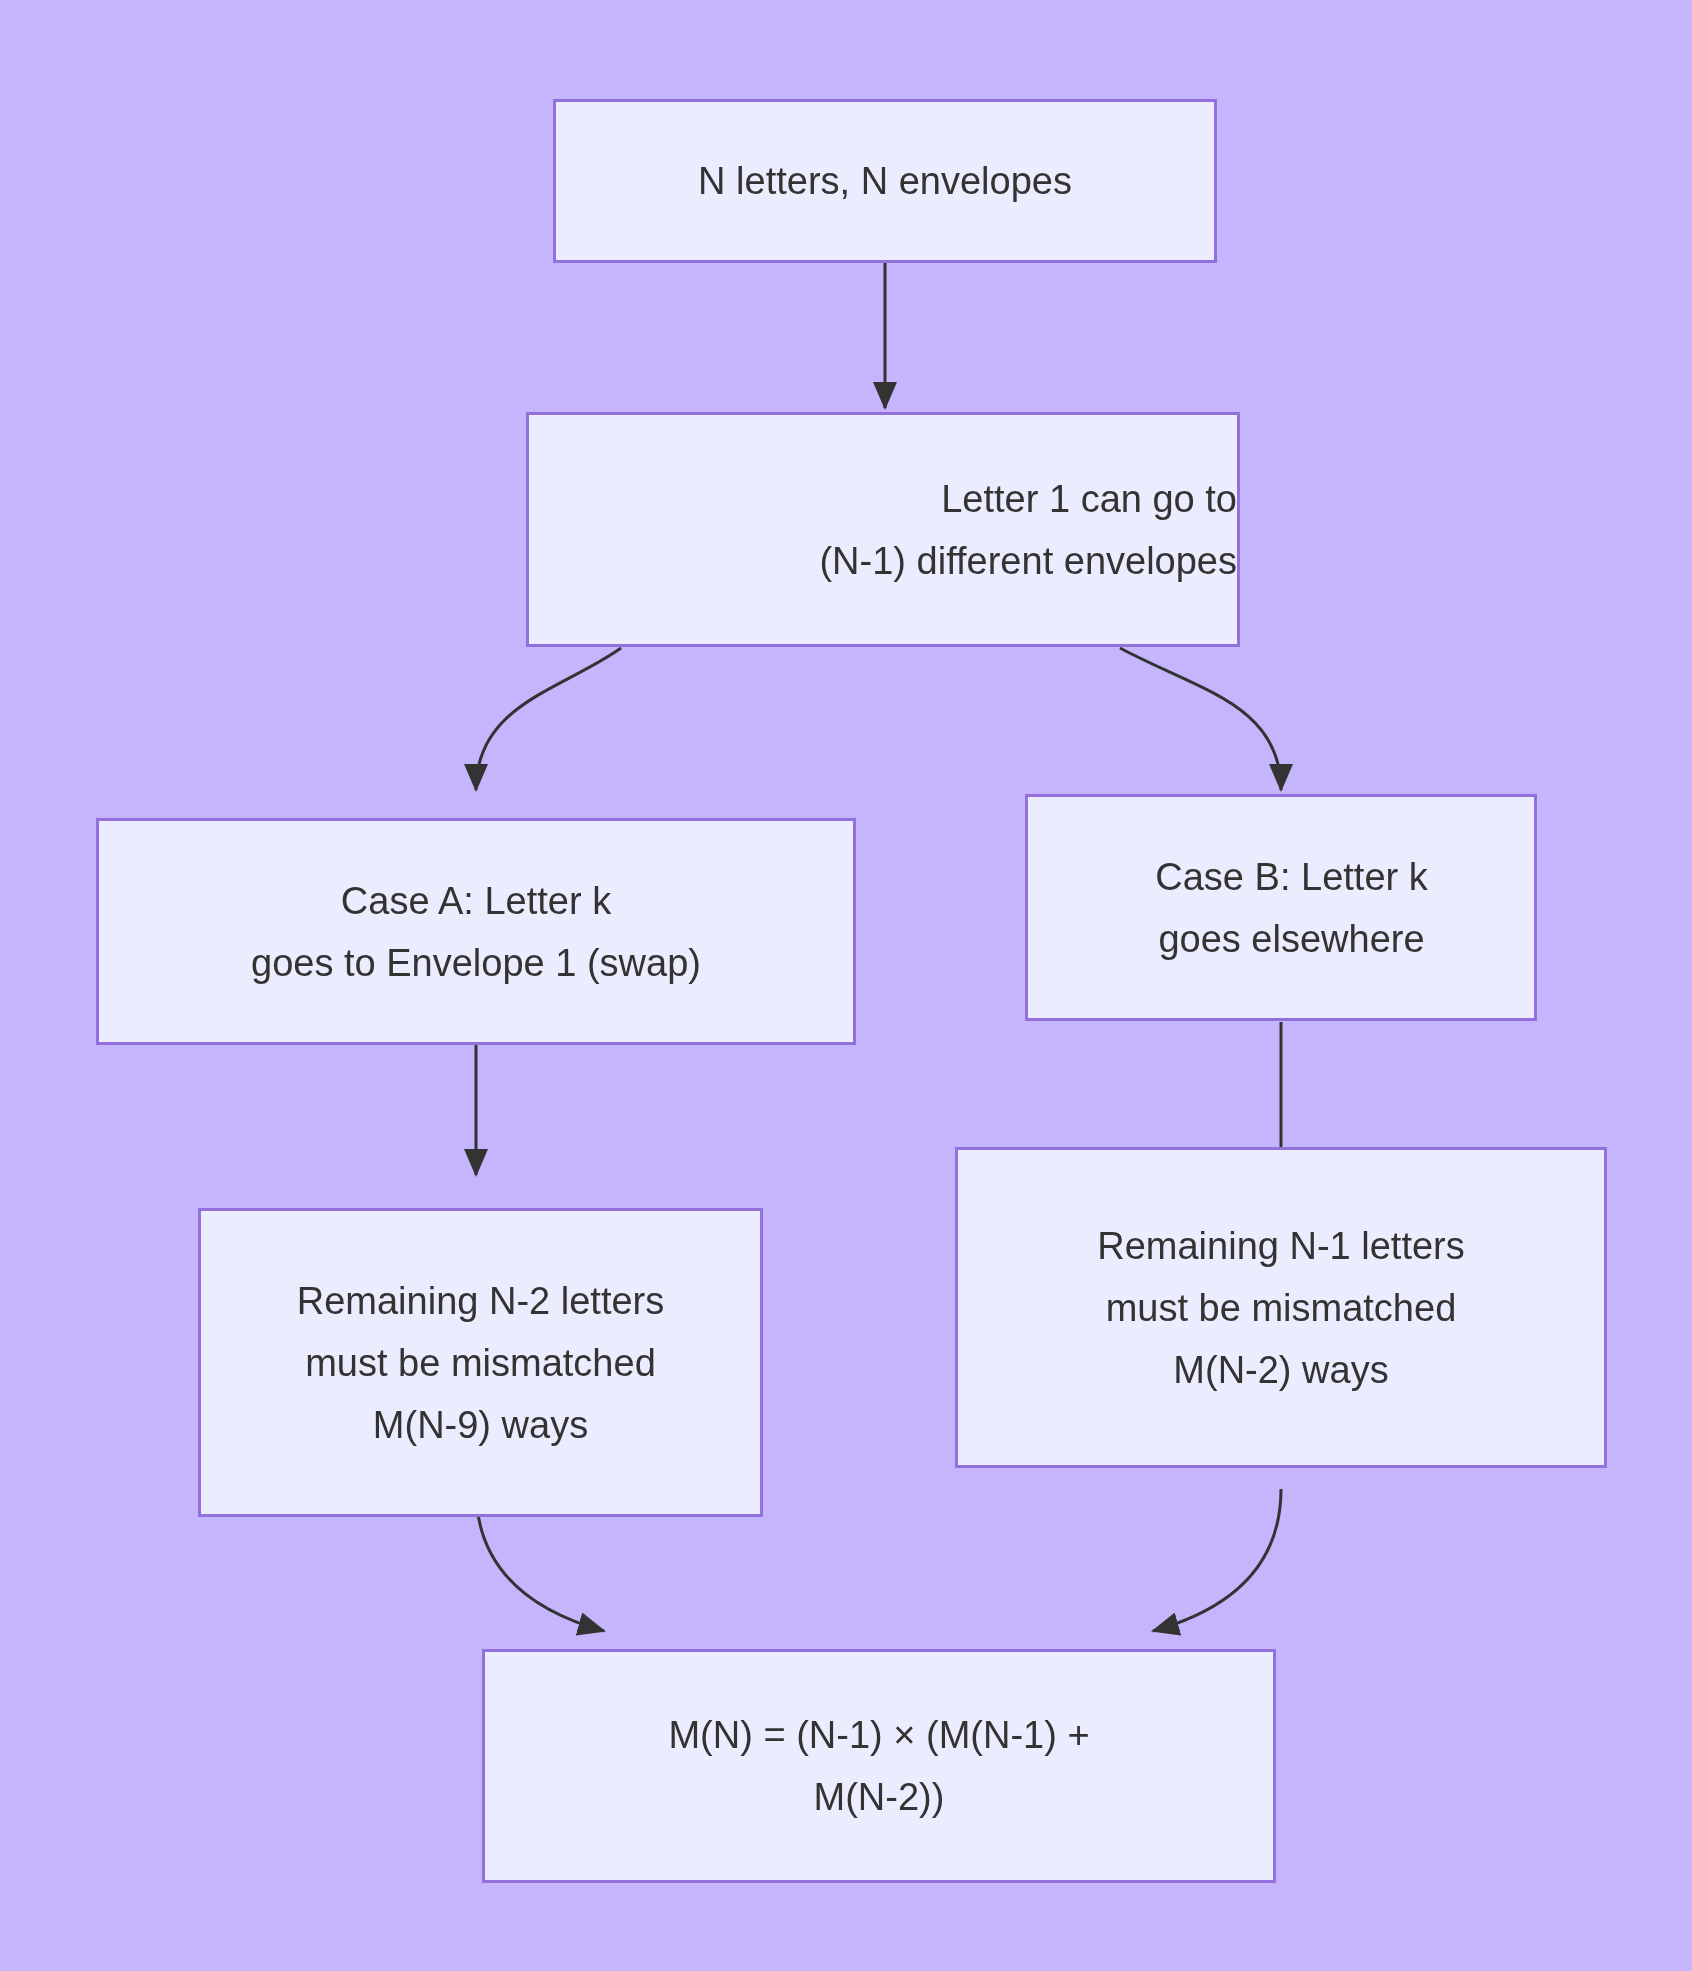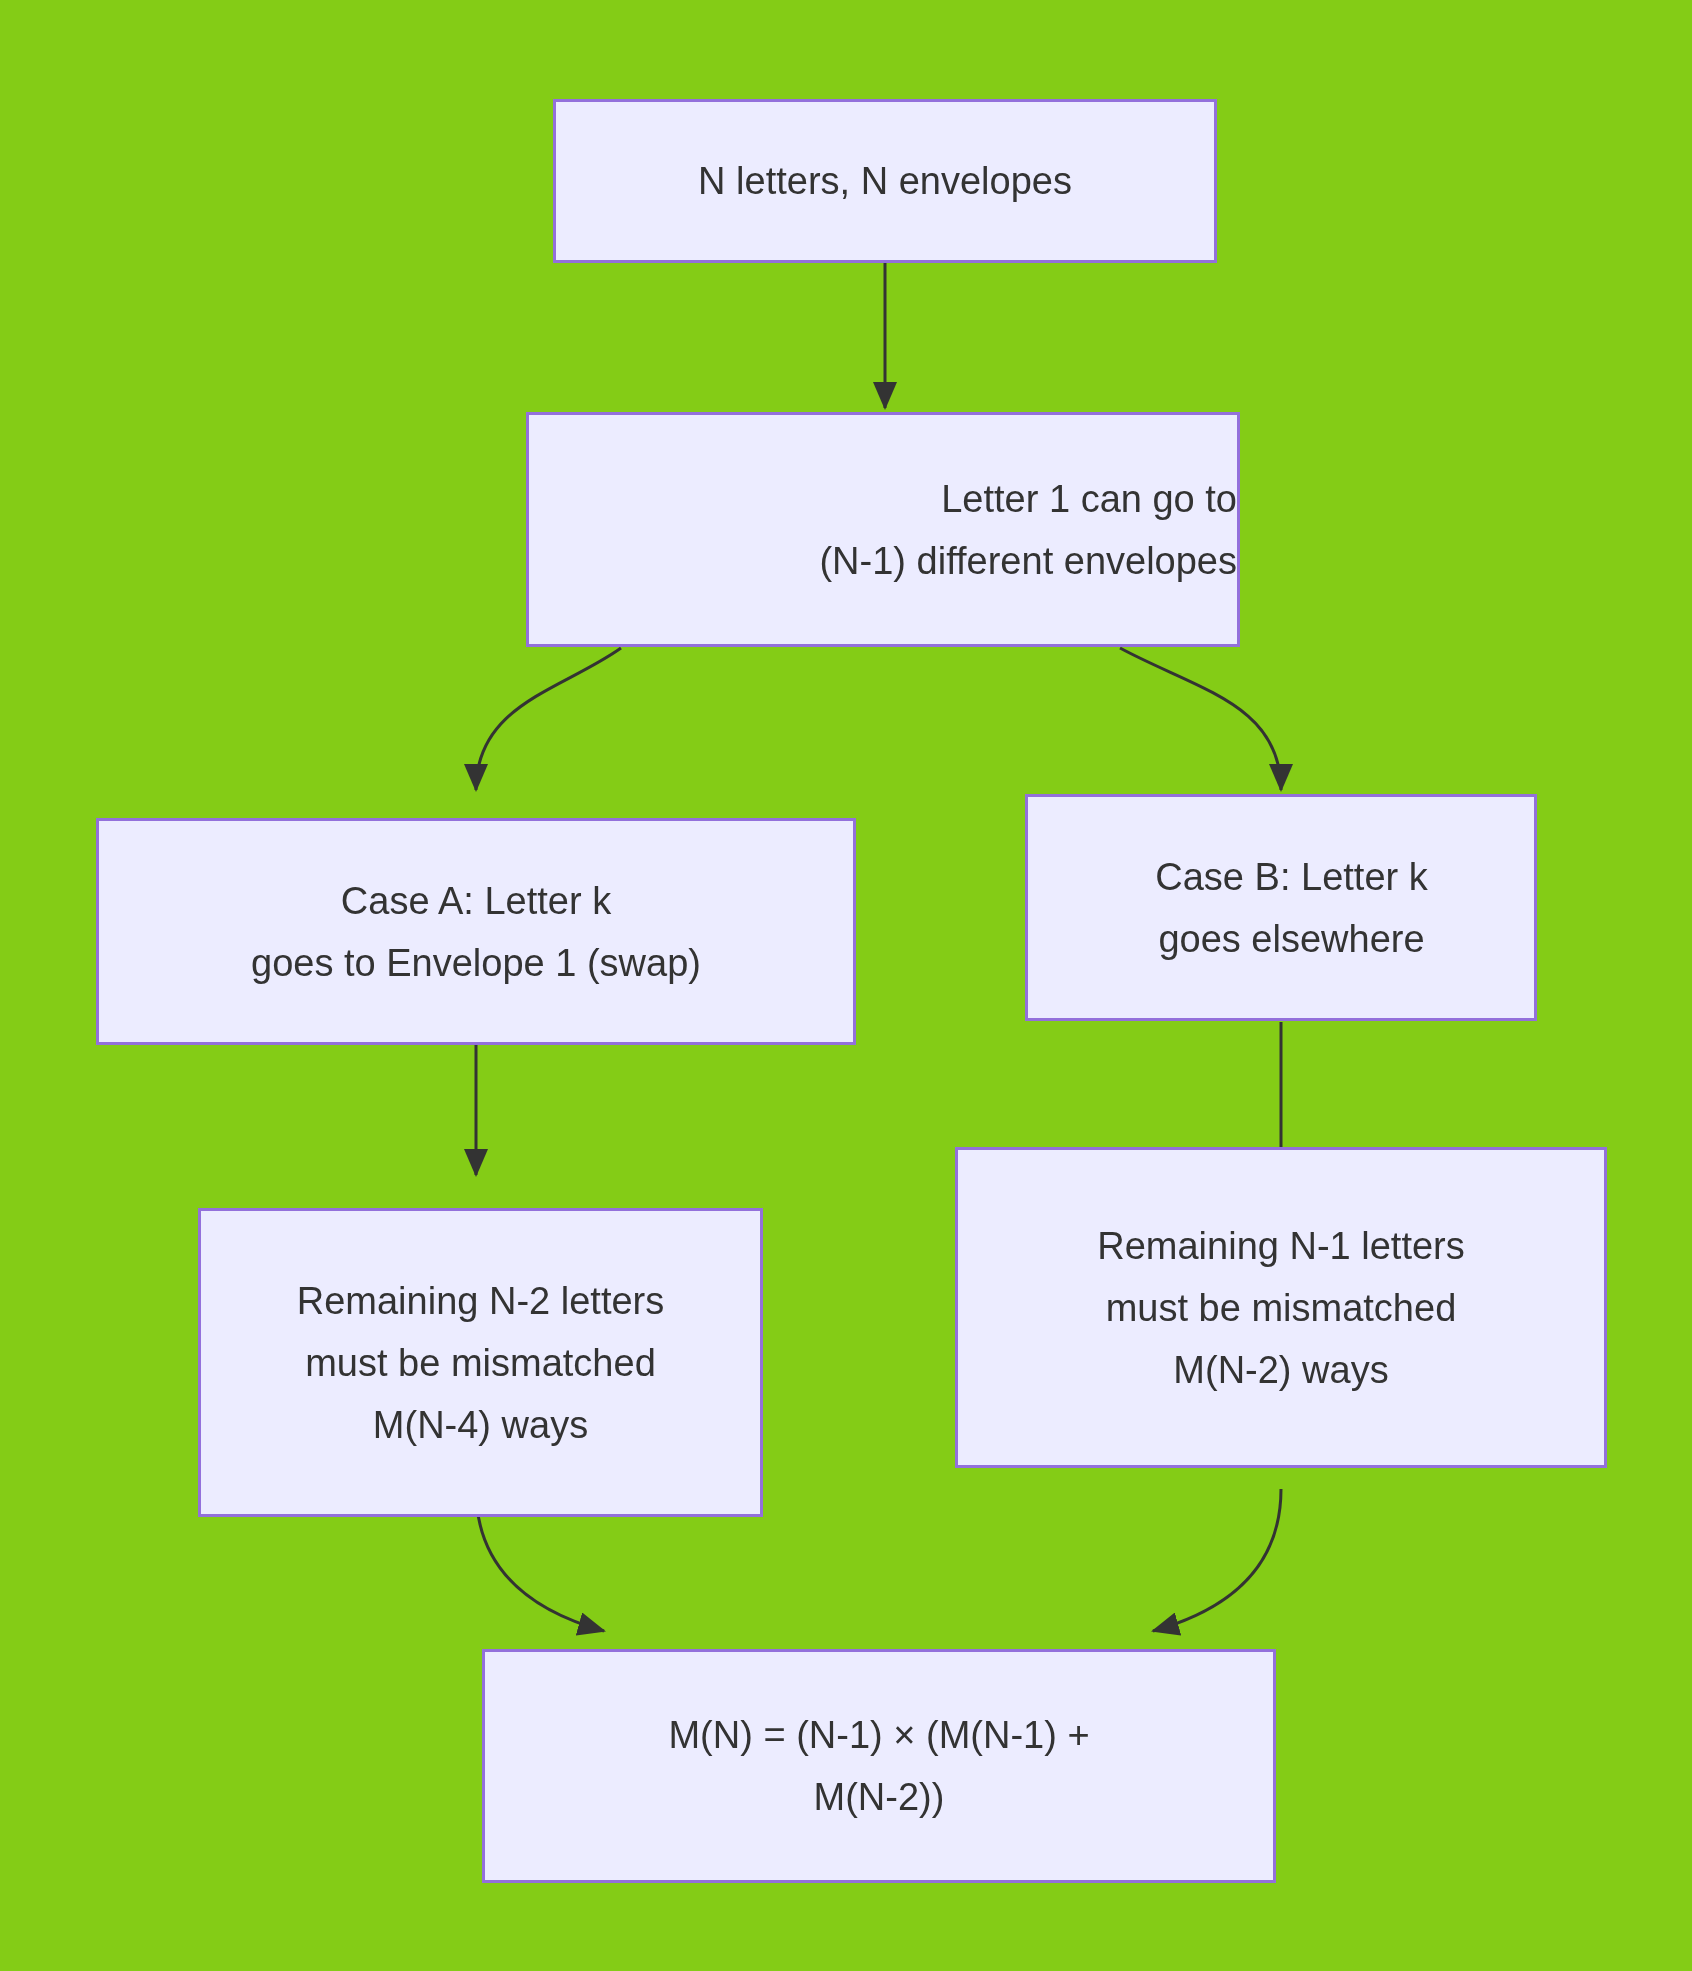--- a/index.html
+++ b/index.html
@@ -4,21 +4,21 @@
 <style>
   html, body {
     margin: 0;
     padding: 0;
     background: #ffffff;
   }
   .stage {
     position: relative;
     width: 1692px;
     height: 1971px;
-    background: #84cc16;
+    background: #c4b5fd;
     font-family: "Liberation Sans", "DejaVu Sans", sans-serif;
     overflow: hidden;
   }
   .edges-layer {
     position: absolute;
     left: 0;
     top: 0;
     width: 1692px;
     height: 1971px;
     pointer-events: none;
@@ -82,21 +82,21 @@
   </div>
 
   <div class="node" style="left:1025px; top:794px; width:512px; height:227px;padding-left:21px;">
     <span class="node-line">Case B: Letter k</span>
     <span class="node-line">goes elsewhere</span>
   </div>
 
   <div class="node" style="left:150px; top:1208px; width:565px; height:309px;margin-left:48px;">
     <span class="node-line">Remaining N-2 letters</span>
     <span class="node-line">must be mismatched</span>
-    <span class="node-line">M(N-4) ways</span>
+    <span class="node-line">M(N-9) ways</span>
   </div>
 
   <div class="node" style="left:955px; top:1147px; width:652px; height:321px;">
     <span class="node-line">Remaining N-1 letters</span>
     <span class="node-line">must be mismatched</span>
     <span class="node-line">M(N-2) ways</span>
   </div>
 
   <div class="node" style="left:482px; top:1637px; width:794px; height:234px;margin-top:12px;">
     <span class="node-line">M(N) = (N-1) × (M(N-1) +</span>

